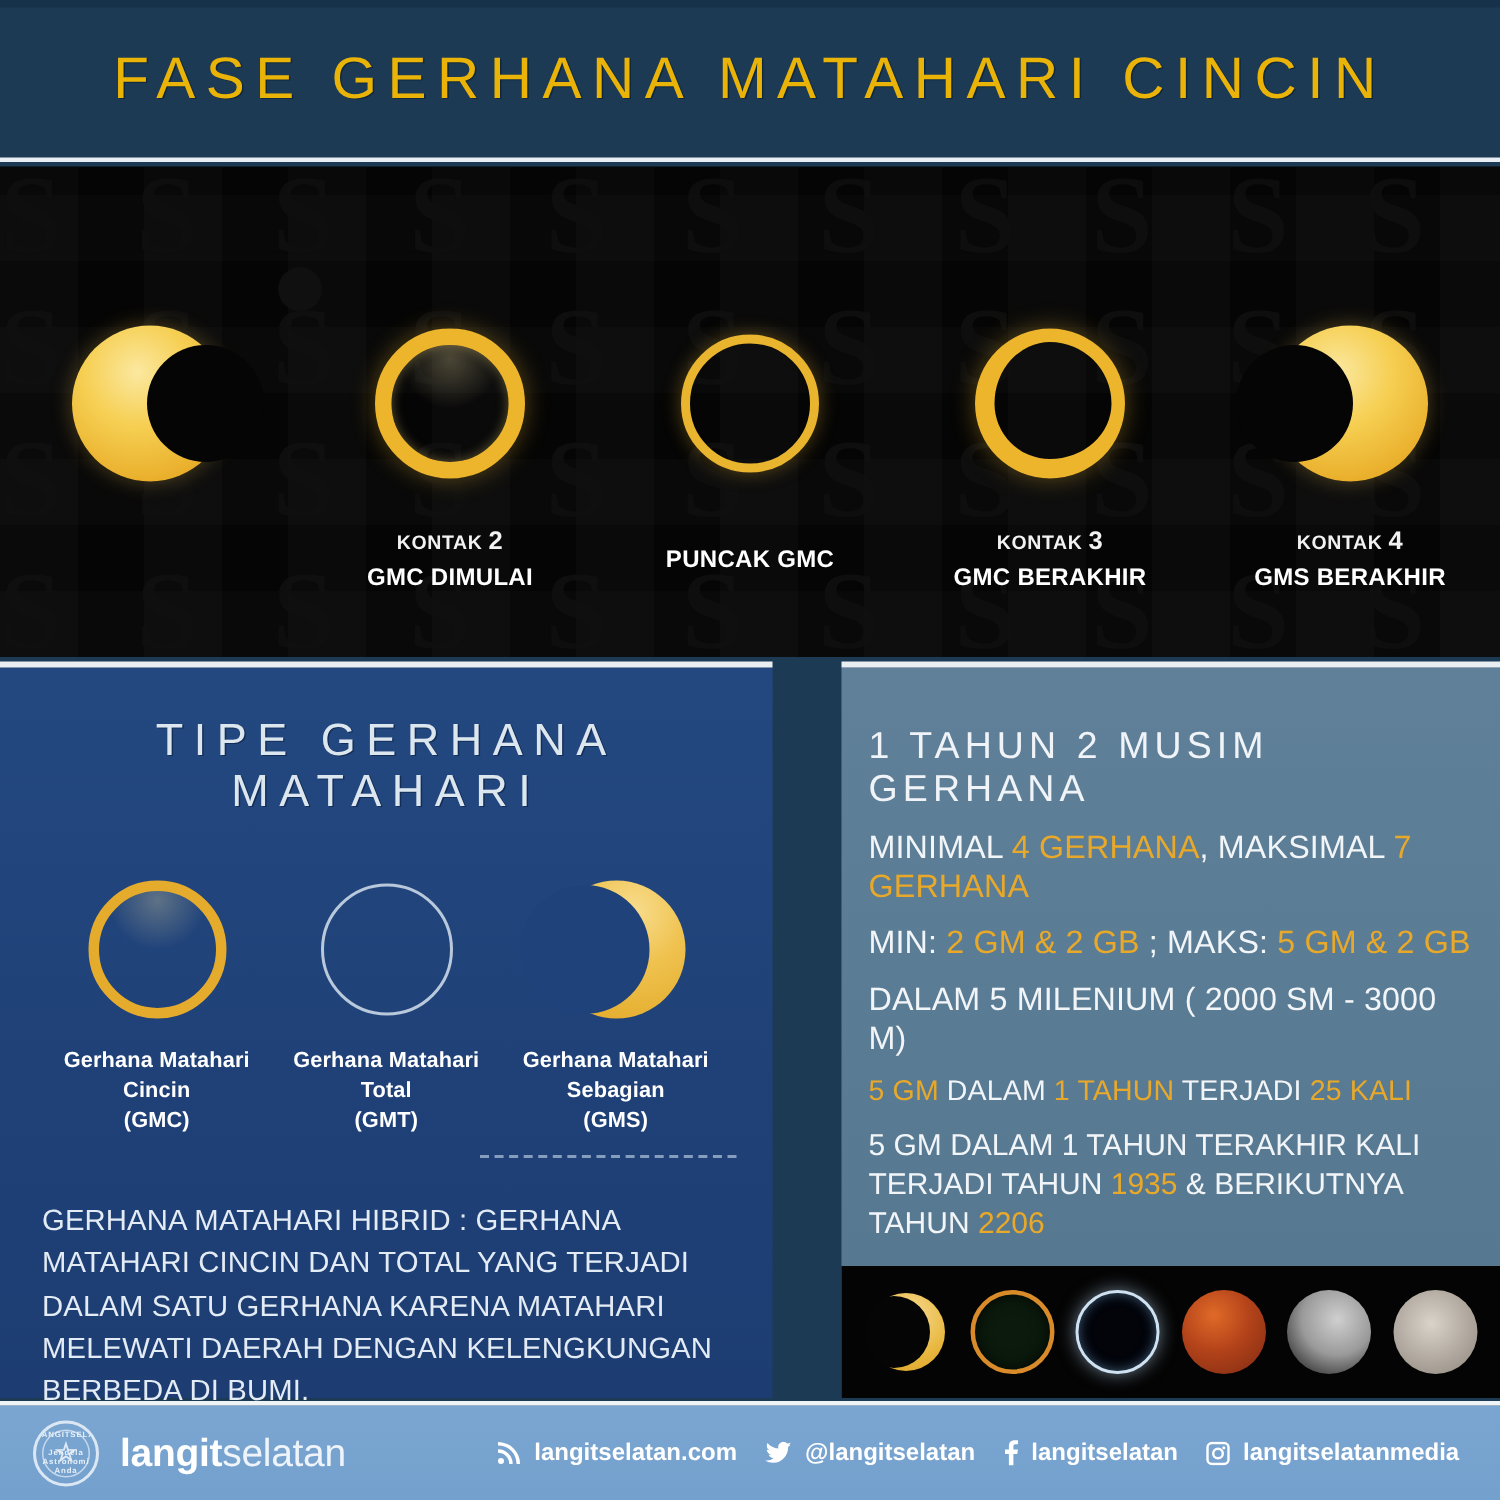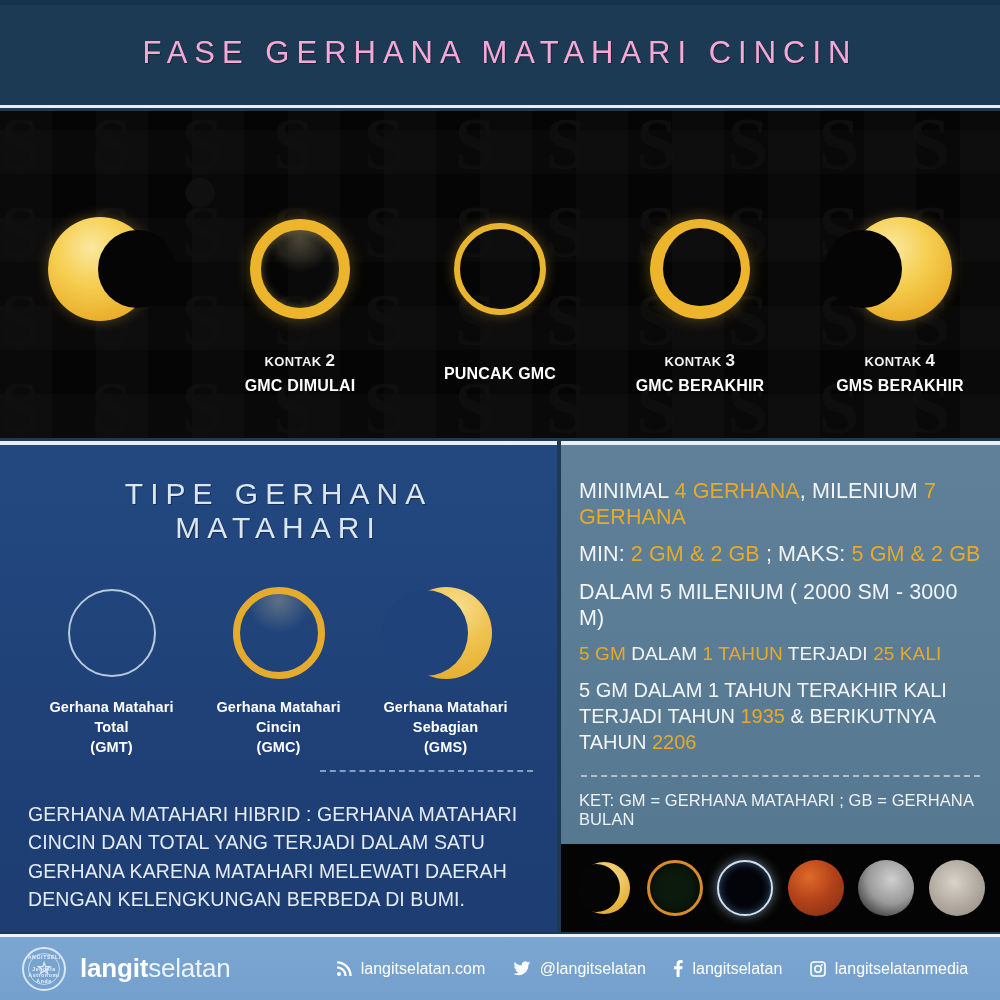--- a/index.html
+++ b/index.html
@@ -17,21 +17,21 @@
     background:linear-gradient(180deg,#1c3松-0,#1e3c57 0%,#1b3850 100%);
     background:#1d3a54;
     display:flex; align-items:center; justify-content:center;
     border-bottom:3px solid #e8eef3;
   }
   .header::before{
     content:""; position:absolute; left:0; right:0; top:0; height:5px;
     background:#16314a;
   }
   .header-title {
-    font-size:31px; letter-spacing:7px; color:#f9a8d4; font-weight:400;
+    font-size:39px; letter-spacing:7px; color:#eab308; font-weight:400;
     text-shadow:1px 1px 0 #10293d;
     white-space:nowrap;
   }
 
   
   .phases {
     position:absolute; left:0; top:111px; width:1000px; height:327px;
     background:#050505;
     overflow:hidden;
   }
@@ -105,21 +105,21 @@
     color:#f2f2f2; font-size:13px; font-weight:700; letter-spacing:.4px;
   }
   .kontak b { font-size:17px; }
   .fase-name {
     color:#ffffff; font-size:16px; font-weight:700; letter-spacing:.2px;
     margin-top:2px;
   }
 
   
   .left-panel {
-    position:absolute; left:0; top:441px; width:557px; height:491px;
+    position:absolute; left:0; top:441px; width:515px; height:491px;
     background:#22477f;
     background:linear-gradient(180deg,#234880 0%,#1f4178 55%,#1d3d72 100%);
     border-top:4px solid #e9eef3;
     padding:26px 22px 0 22px;
   }
   .panel-title {
     color:#dce6ef; font-size:30px; letter-spacing:7px; font-weight:400;
     text-align:center; margin-top:6px;
     text-shadow:1px 1px 0 rgba(10,30,60,.6);
   }
@@ -251,21 +251,21 @@
   .badge .top-arc, .badge .bot-arc {
     position:absolute; width:100%; text-align:center; font-size:5.2px; letter-spacing:.6px;
   }
   .badge .top-arc { top:5px; }
   .badge .bot-arc { bottom:5px; }
   .brand-name { margin-left:14px; font-size:26px; color:#ffffff; letter-spacing:-.2px; }
   .brand-name .b1 { font-weight:700;text-align:center; }
   .brand-name .b2 { font-weight:300; color:#eef4fa; }
 
   .socials { display:flex; align-items:center; flex:1; justify-content:space-around; padding-right:18px; }
-  .social { display:flex; align-items:center; color:#ffffff; font-size:16px; font-weight:400; }
+  .social { display:flex; align-items:center; color:#ffffff; font-size:16px; font-weight:700; }
   .social .ico { margin-right:9px; display:flex; align-items:center; justify-content:center; }
   .ico svg { display:block; }
 </style>
 </head>
 <body>
 
 <div class="page">
 
   <div class="header">
     <div class="header-title">FASE GERHANA MATAHARI CINCIN</div>
@@ -373,57 +373,58 @@
         </div>
       </div>
 
     </div>
   </div>
 
   <div class="left-panel">
     <div class="panel-title">TIPE GERHANA MATAHARI</div>
 
     <div class="types-row">
+      <div class="type-col">
+        <div class="type-shape">
+            <div class="circ-cincin"></div>
+          </div>
+        <div class="type-label">
+          <span>Gerhana Matahari Cincin</span><br><span>(GMC)</span>
+        </div>
+      </div>
       <div class="type-col">
         <div class="type-shape">
             <div class="circ-total"></div>
           </div>
         <div class="type-label">
           <span>Gerhana Matahari Total</span><br><span>(GMT)</span>
         </div>
       </div>
       <div class="type-col">
         <div class="type-shape">
-            <div class="circ-cincin"></div>
-          </div>
-        <div class="type-label">
-          <span>Gerhana Matahari Cincin</span><br><span>(GMC)</span>
-        </div>
-      </div>
-      <div class="type-col">
-        <div class="type-shape">
           <div class="crescent">
               <div class="c1"></div>
               <div class="c2"></div>
             </div>
         </div>
         <div class="type-label">
           <span>Gerhana Matahari Sebagian</span><br><span>(GMS)</span>
         </div>
       </div>
     </div>
 
     <div class="dash-div"></div>
     <div class="hybrid-text">GERHANA MATAHARI HIBRID : GERHANA MATAHARI CINCIN DAN TOTAL YANG TERJADI DALAM SATU GERHANA KARENA MATAHARI MELEWATI DAERAH DENGAN KELENGKUNGAN BERBEDA DI BUMI.</div>
   </div>
 
   <div class="right-panel">
+    <div class="rp-sub">1 TAHUN 2 MUSIM GERHANA</div>
 
     <div id="rp-lines">
-        <div class="rp-line"><span>MINIMAL </span><span class="hl">4 GERHANA</span><span>, MILENIUM </span><span class="hl">7 GERHANA</span></div>
+        <div class="rp-line"><span>MINIMAL </span><span class="hl">4 GERHANA</span><span>, MAKSIMAL </span><span class="hl">7 GERHANA</span></div>
         <div class="rp-line"><span>MIN: </span><span class="hl">2 GM &amp; 2 GB</span><span> ; MAKS: </span><span class="hl">5 GM &amp; 2 GB</span></div>
         <div class="rp-line"><span>DALAM 5 MILENIUM ( 2000 SM - 3000 M)</span></div>
         <div class="rp-line big"><span class="hl">5 GM</span><span> DALAM </span><span class="hl">1 TAHUN</span><span> TERJADI </span><span class="hl">25 KALI</span></div>
       </div>
     <div class="rp-small" id="rp-last">
         <div class=""><span>5 GM DALAM 1 TAHUN TERAKHIR KALI TERJADI TAHUN </span><span class="hl">1935</span><span> &amp; BERIKUTNYA TAHUN </span><span class="hl">2206</span></div>
       </div>
 
     <div class="rp-dash"></div>
     <div class="rp-ket">KET: GM = GERHANA MATAHARI ; GB = GERHANA BULAN</div>

